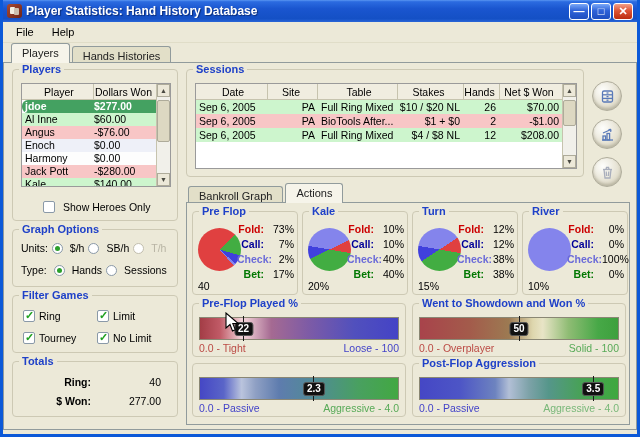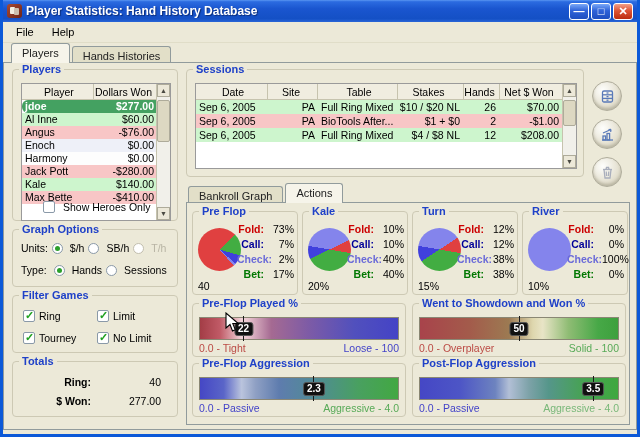--- a/index.html
+++ b/index.html
@@ -27,25 +27,25 @@
   .tabstrip { height:20px; display:flex; align-items:flex-end; padding-left:8px; background:#ece9d8; }
   .tab { font-size:11px; padding:3px 10px 2px; border:1px solid #919b9c; border-bottom:none;
          border-radius:3px 3px 0 0; background:#e2dfc8; color:#222; margin-right:2px; height:17px; }
   .tab.active { background:#f6f4ea; height:20px; font-weight:normal; position:relative; z-index:2; }
   .page { position:relative; height:368px; border:1px solid #919b9c; background:#ece9d8; margin-top:-1px; }
   
   .gbox { position:absolute; border:1px solid #cdc9b4; border-radius:4px; }
   .gbox > .gtitle { position:absolute; top:-7px; left:6px; background:#ece9d8; padding:0 3px;
                     color:#1f41c8; font-size:11px; font-weight:bold; white-space:nowrap; }
   
-  .ptable { position:absolute; left:8px; top:13px; width:150px; height:138px; background:#fff;
+  .ptable { position:absolute; left:8px; top:13px; width:150px; height:104px; background:#fff;
             border:1px solid #9a9a9a; overflow:hidden; font-size:10.5px; }
   .prow { display:flex; height:13px; line-height:13px; }
   .prow .c1 { width:72px; padding-left:3px; overflow:hidden; white-space:nowrap; }
-  .prow .c2 { width:63px; padding-right:3px; text-align:right; overflow:hidden; white-space:nowrap; }
+  .prow .c2 { width:63px; padding-right:3px; text-align:left; overflow:hidden; white-space:nowrap; }
   .phead .c1,.phead .c2 { background:#f0ede0; border-right:1px solid #c6c3ae; border-bottom:1px solid #c6c3ae;
                           text-align:center; height:16px; line-height:16px; }
   .phead { height:16px; }
   .prow.selected { background:#44a161; color:#fff; font-weight:bold;border-radius:6px; }
   .prow.win { background:#cdf5cd; }
   .prow.loss { background:#f8c6c6; }
   .prow.even-a { background:#eef0f8; }
   .prow.even-b { background:#fdfdfd; }
   
   .vscroll { position:absolute; top:0; bottom:0; right:0; width:14px; background:#f1f0ea; border-left:1px solid #c6c3ae; }
@@ -448,21 +448,20 @@
                 <div class="badge">50</div>
             </div>
           </div>
           <div class="bar-ends">
             <span class="end-red">0.0 - Overplayer</span>
             <span class="end-green">Solid - 100</span>
           </div>
         </div>
 
         <div class="gbox slider" style="left:5px; top:160px;">
-          <div class="gtitle">Pre-Flop Aggression</div>
           <div class="bar bar-bg-a">
             <div class="marker" style="left: 57.5%;">
               <div class="tickline"></div>
                 <div class="badge">2.3</div>
             </div>
           </div>
           <div class="bar-ends">
             <span class="end-blue">0.0 - Passive</span>
             <span class="end-green">Aggressive - 4.0</span>
           </div>

